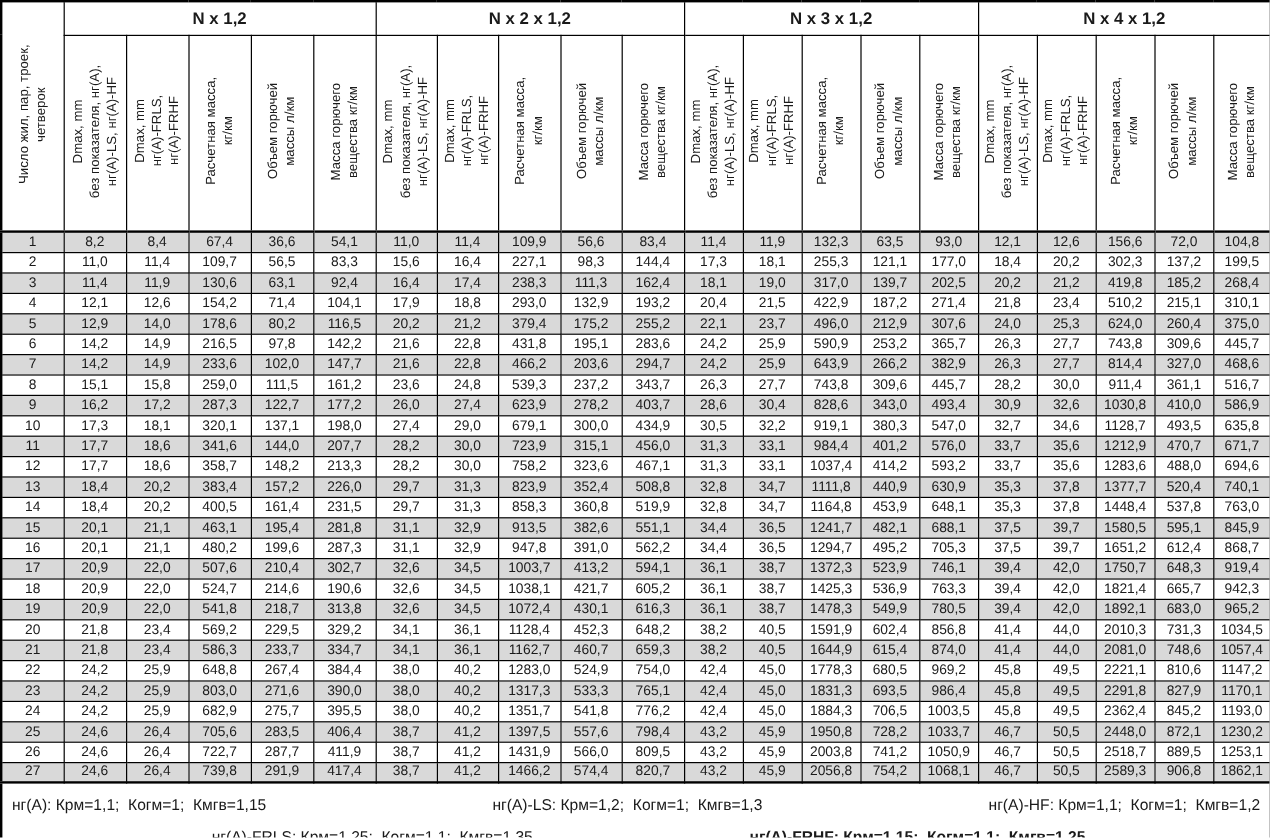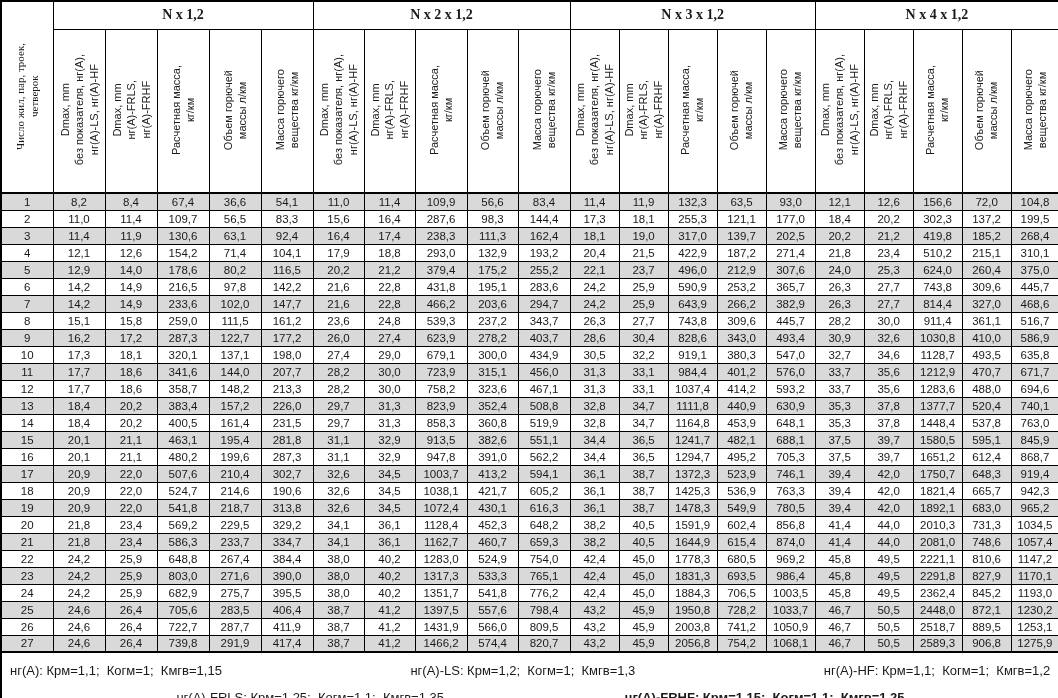--- a/index.html
+++ b/index.html
@@ -16,21 +16,21 @@
   }
   th, td {
     border: 1px solid var(--border, #000);
     padding: 0;
     text-align: center;
     vertical-align: middle;
     color: var(--text, #1a1a1a);
     overflow: hidden;
   }
 
-  thead tr.group-row { height: 28px; font-family: Liberation Serif, serif; }
+  thead tr.group-row { height: 28px; }
   thead tr.group-row th.group-label {
     font-size: 14px;
     font-weight: bold;
     background: #fff;
   }
   thead tr.sub-row { height: 164px; }
   thead th { background: #fff; font-weight: normal; }
   thead tr.sub-row th, th.corner { font-size: 11px; }
   thead tr.sub-row th { border-bottom: 2px solid var(--border, #000); }
   th.corner { border-bottom: 2px solid var(--border, #000); }
@@ -174,21 +174,21 @@
         </tr>
         <tr>
           <td>2</td>
           <td>11,0</td>
           <td>11,4</td>
           <td>109,7</td>
           <td>56,5</td>
           <td>83,3</td>
           <td>15,6</td>
           <td>16,4</td>
-          <td>287,6</td>
+          <td>227,1</td>
           <td>98,3</td>
           <td>144,4</td>
           <td>17,3</td>
           <td>18,1</td>
           <td>255,3</td>
           <td>121,1</td>
           <td>177,0</td>
           <td>18,4</td>
           <td>20,2</td>
           <td>302,3</td>
@@ -761,21 +761,21 @@
           <td>820,7</td>
           <td>43,2</td>
           <td>45,9</td>
           <td>2056,8</td>
           <td>754,2</td>
           <td>1068,1</td>
           <td>46,7</td>
           <td>50,5</td>
           <td>2589,3</td>
           <td>906,8</td>
-          <td>1275,9</td>
+          <td>1862,1</td>
         </tr>
       </tbody>
     <tfoot>
       <tr>
         <td colspan="21">
           <div class="note-line note-line-1">
             <span>нг(A): Крм=1,1;  Когм=1;  Кмгв=1,15</span>
             <span>нг(A)-LS: Крм=1,2;  Когм=1;  Кмгв=1,3</span>
             <span>нг(A)-HF: Крм=1,1;  Когм=1;  Кмгв=1,2</span>
           </div>

